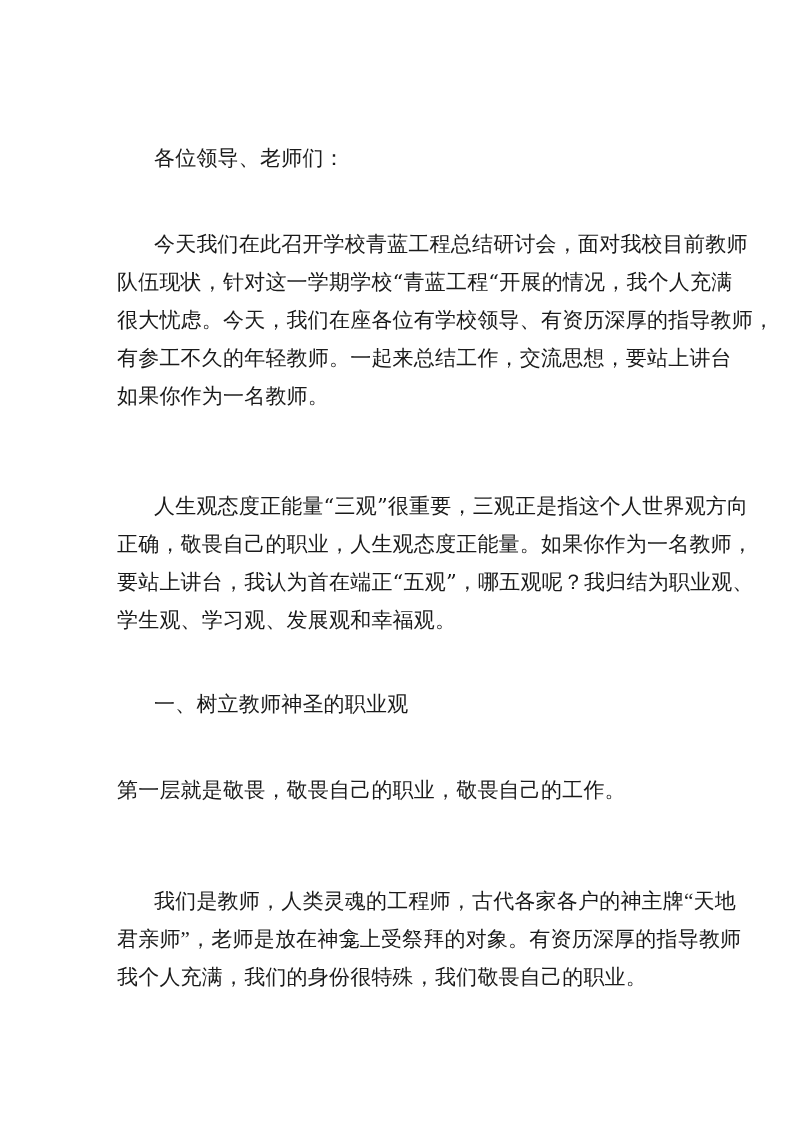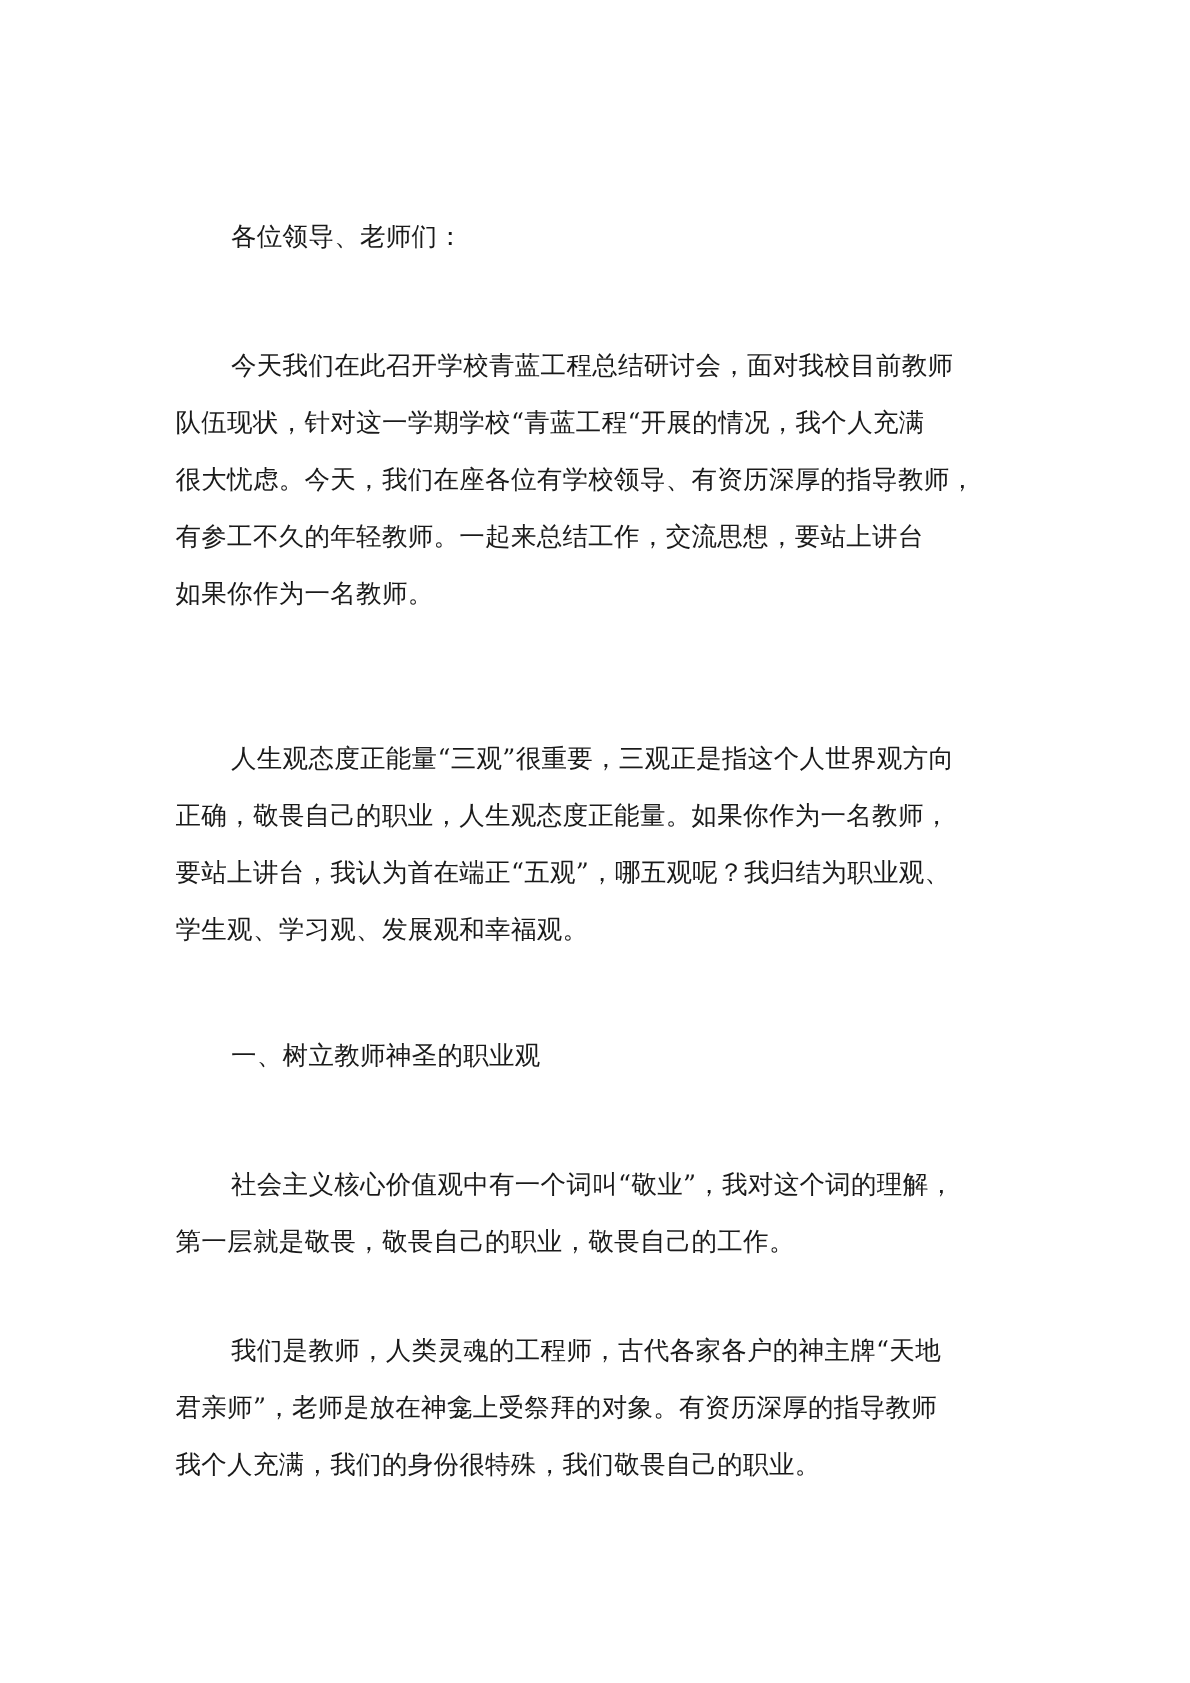--- a/index.html
+++ b/index.html
@@ -25,21 +25,21 @@
   }
   .para {
     position: absolute;
     left: 117px;
     width: 566px;
   }
   .line {
     display: block;
     height: 38px;
     line-height: 38px;
-    font-size: 17px;
+    font-size: 21px;
     white-space: nowrap;
     letter-spacing: 0.2px;
   }
   .indent {
     padding-left: 37px;
   }
 </style>
 </head>
 <body>
 
@@ -62,23 +62,22 @@
     <span class="line">正确，敬畏自己的职业，人生观态度正能量。如果你作为一名教师，</span>
     <span class="line">要站上讲台，我认为首在端正“五观”，哪五观呢？我归结为职业观、</span>
     <span class="line">学生观、学习观、发展观和幸福观。</span>
   </div>
 
   <div class="para" style="top:685px;">
     <span class="line indent">一、树立教师神圣的职业观</span>
   </div>
 
   <div class="para" style="top:771px;">
-    <span class="line indent">社会主义核心价值观中有一个词叫“敬业”，我对这个词的理解，</span>
     <span class="line">第一层就是敬畏，敬畏自己的职业，敬畏自己的工作。</span>
   </div>
 
-  <div class="para" style="top:882px;">
+  <div class="para" style="top:882px;font-family:Liberation Serif, serif;">
     <span class="line indent">我们是教师，人类灵魂的工程师，古代各家各户的神主牌“天地</span>
     <span class="line">君亲师”，老师是放在神龛上受祭拜的对象。有资历深厚的指导教师</span>
     <span class="line">我个人充满，我们的身份很特殊，我们敬畏自己的职业。</span>
   </div>
 
 </div>
 
 </body></html>

